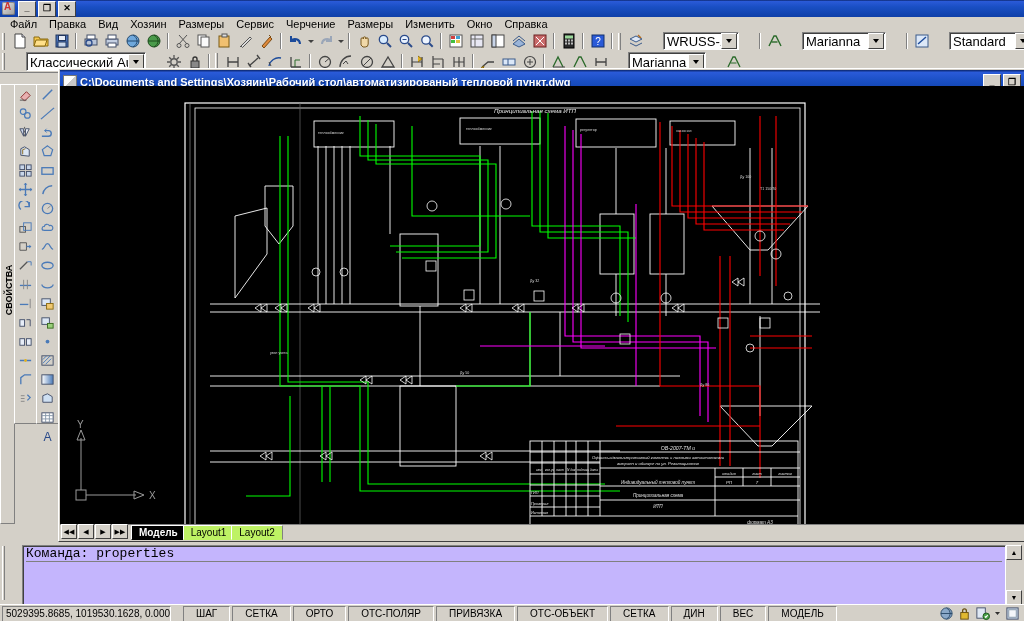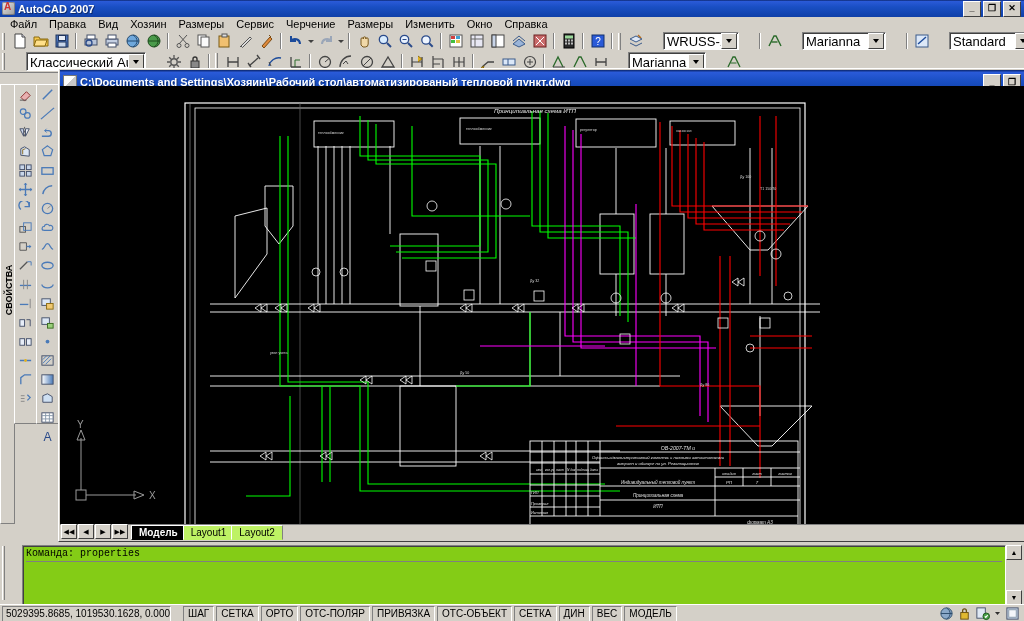--- a/index.html
+++ b/index.html
@@ -113,23 +113,23 @@
   .tab.dark{background:#000;color:#fff;font-weight:bold;}
 
   
   .canvas{position:absolute;left:0;top:0;width:964px;height:438px;background:#000;}
 
   
   .cmdwin{position:absolute;left:0;top:542px;width:1024px;height:62px;background:#d4d0c8;}
   .cmdgrip{position:absolute;left:2px;top:4px;width:6px;height:54px;
     background:linear-gradient(to right,#fff 0,#fff 1px,#d4d0c8 1px,#d4d0c8 2px,#808080 2px,#808080 3px,#d4d0c8 3px);}
   .cmdtext{
-    position:absolute;left:22px;top:3px;width:976px;height:56px;background:#84cc16;
+    position:absolute;left:22px;top:3px;width:976px;height:56px;background:#c4b5fd;
     border:1px solid;border-color:#808080 #fff #fff #808080;box-shadow:inset 1px 1px 0 #404040;
-    font-family:"Liberation Mono",monospace;font-size:10px;color:#000;padding:1px 3px;
+    font-family:"Liberation Mono",monospace;font-size:13px;color:#000;padding:1px 3px;
     overflow:hidden;line-height:13px;
   }
   .cmdline{white-space:pre;}
   .cmdsplit{border-top:1px solid #808080;margin:1px 0;}
   .cmdscroll{
     position:absolute;right:4px;top:3px;width:14px;height:56px;background:#d4d0c8;
   }
   .sbtn{width:14px;height:13px;background:#d4d0c8;border:1px solid;border-color:#fff #404040 #404040 #fff;
         display:flex;align-items:center;justify-content:center;font-size:7px;}
 
@@ -138,35 +138,34 @@
     position:absolute;left:0;top:604px;width:1024px;height:17px;background:#d4d0c8;
     border-top:1px solid #fff;display:flex;align-items:center;
   }
   .coords{
     margin-left:2px;width:164px;height:14px;line-height:14px;font-size:10px;color:#000;
     background:#d4d0c8;border:1px solid;border-color:#808080 #fff #fff #808080;
     padding-left:3px;white-space:nowrap;overflow:hidden;flex:0 0 auto;
   }
   .stgap{width:12px;flex:0 0 auto;}
   .stbtn{
-    height:14px;line-height:13px;padding:0 4px;font-size:10px;color:#000;margin-right:2px;
+    height:14px;line-height:13px;padding:0 12px;font-size:10px;color:#000;margin-right:2px;
     background:#d4d0c8;border:1px solid;border-color:#808080 #fff #fff #808080;
     white-space:nowrap;flex:0 0 auto;
   }
   .sttray{margin-left:auto;display:flex;align-items:center;gap:3px;padding-right:4px;}
   .trayico{width:15px;height:15px;flex:0 0 auto;}
 </style>
 </head>
 <body>
 
 <div class="app">
 
   <div class="titlebar">
     <div class="appicon"></div>
-    <div class="ttl">AutoCAD 2007</div>
     <div class="wbtns">
       <div class="wbtn">_</div>
       <div class="wbtn">❐</div>
       <div class="wbtn">✕</div>
     </div>
   </div>
 
   <div class="menubar">
     <div class="menuitem">Файл</div>
     <div class="menuitem">Правка</div>

